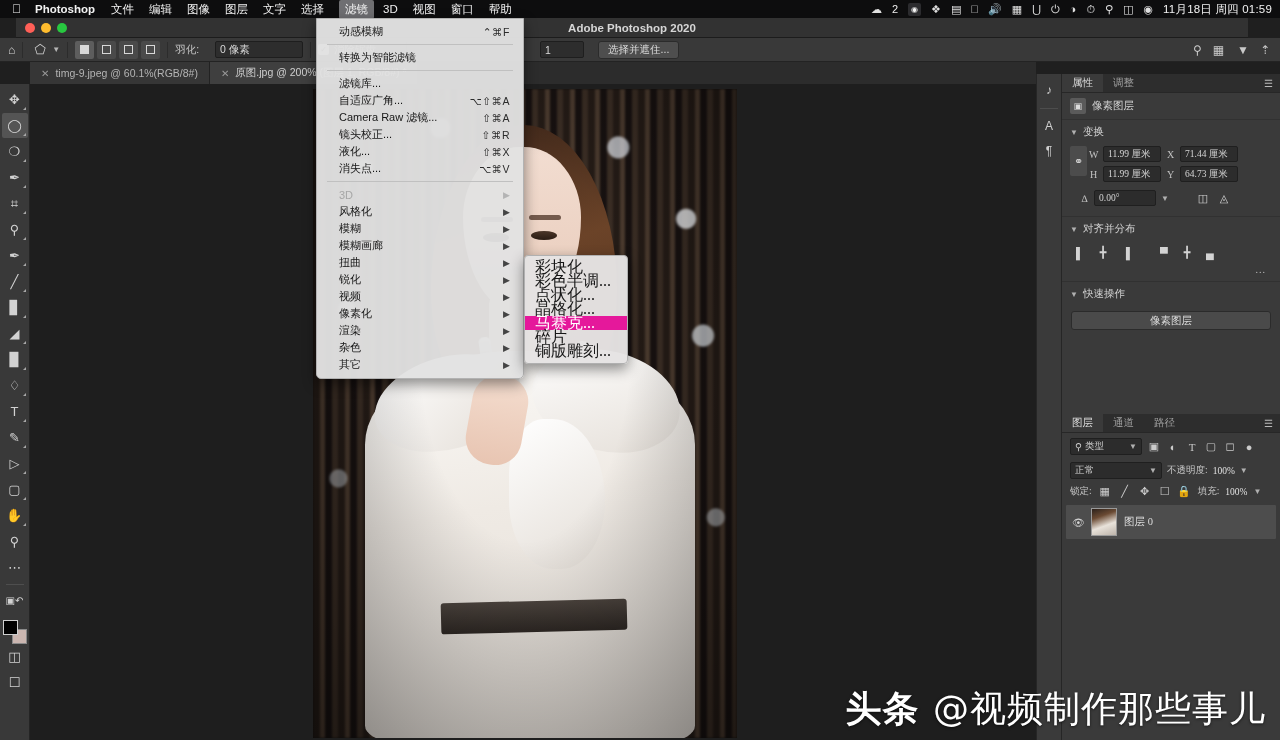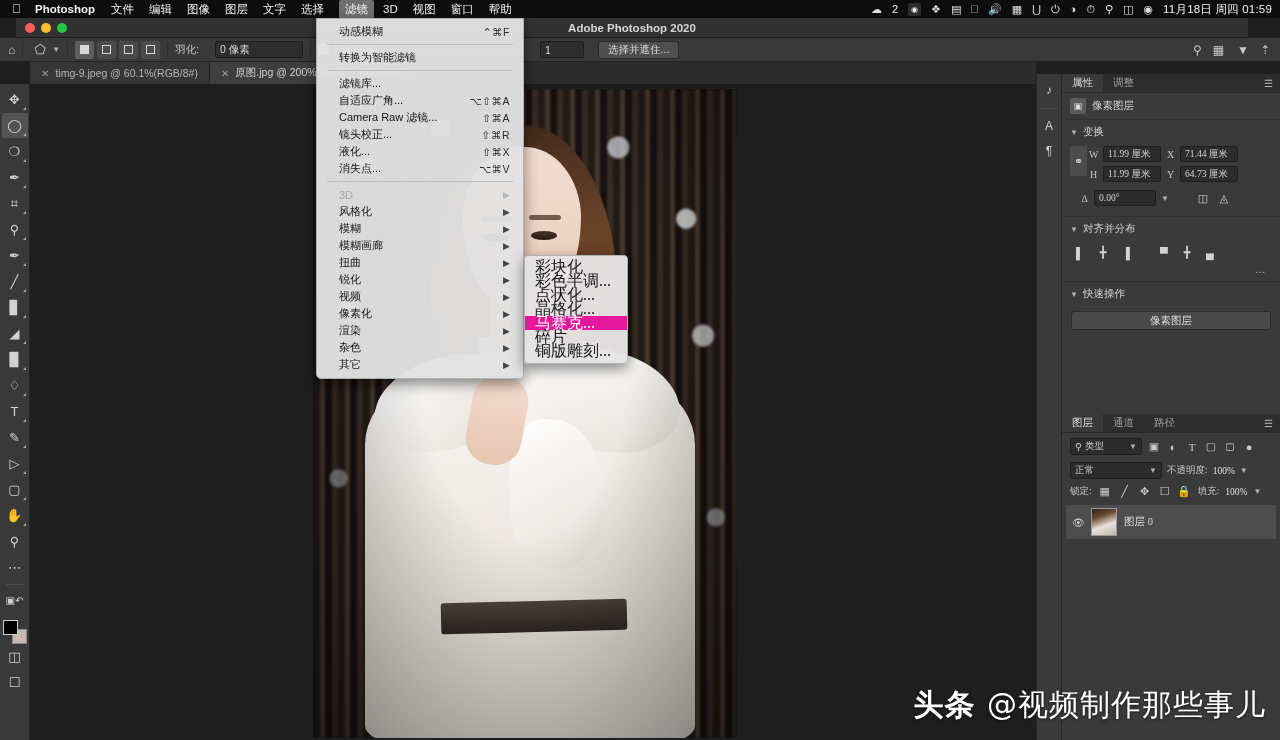--- a/index.html
+++ b/index.html
@@ -328,22 +328,22 @@
     background: rgba(229,227,227,0.97);
     border: 1px solid #b0b0b0; border-radius: 4px;
     box-shadow: 0 5px 14px rgba(0,0,0,0.45);
     padding: 4px 0 5px 0; z-index: 80; color: #161616;
   }
   .smi { padding: 2px 10px 2px 10px; height: 14px; font-size: 16px; display: flex; align-items: center; font-family: Liberation Serif, serif; }
   .smi.hl { background: #e5189b; color: #ffffff; }
 
   
   .watermark {
-    position: absolute; right: 14px; bottom: 14px;
-    color: #ffffff; font-size: 30px; font-weight: bold;
+    position: absolute; right: 14px; bottom: 6px;
+    color: #ffffff; font-size: 36px; font-weight: bold;
     letter-spacing: 1px; z-index: 90;
     text-shadow: 0 1px 3px rgba(0,0,0,0.6);
     font-family: "DejaVu Sans", sans-serif;
   }
   .wm-at { font-weight: normal; }
 </style>
 </head>
 <body>
 
 <div class="macbar">

